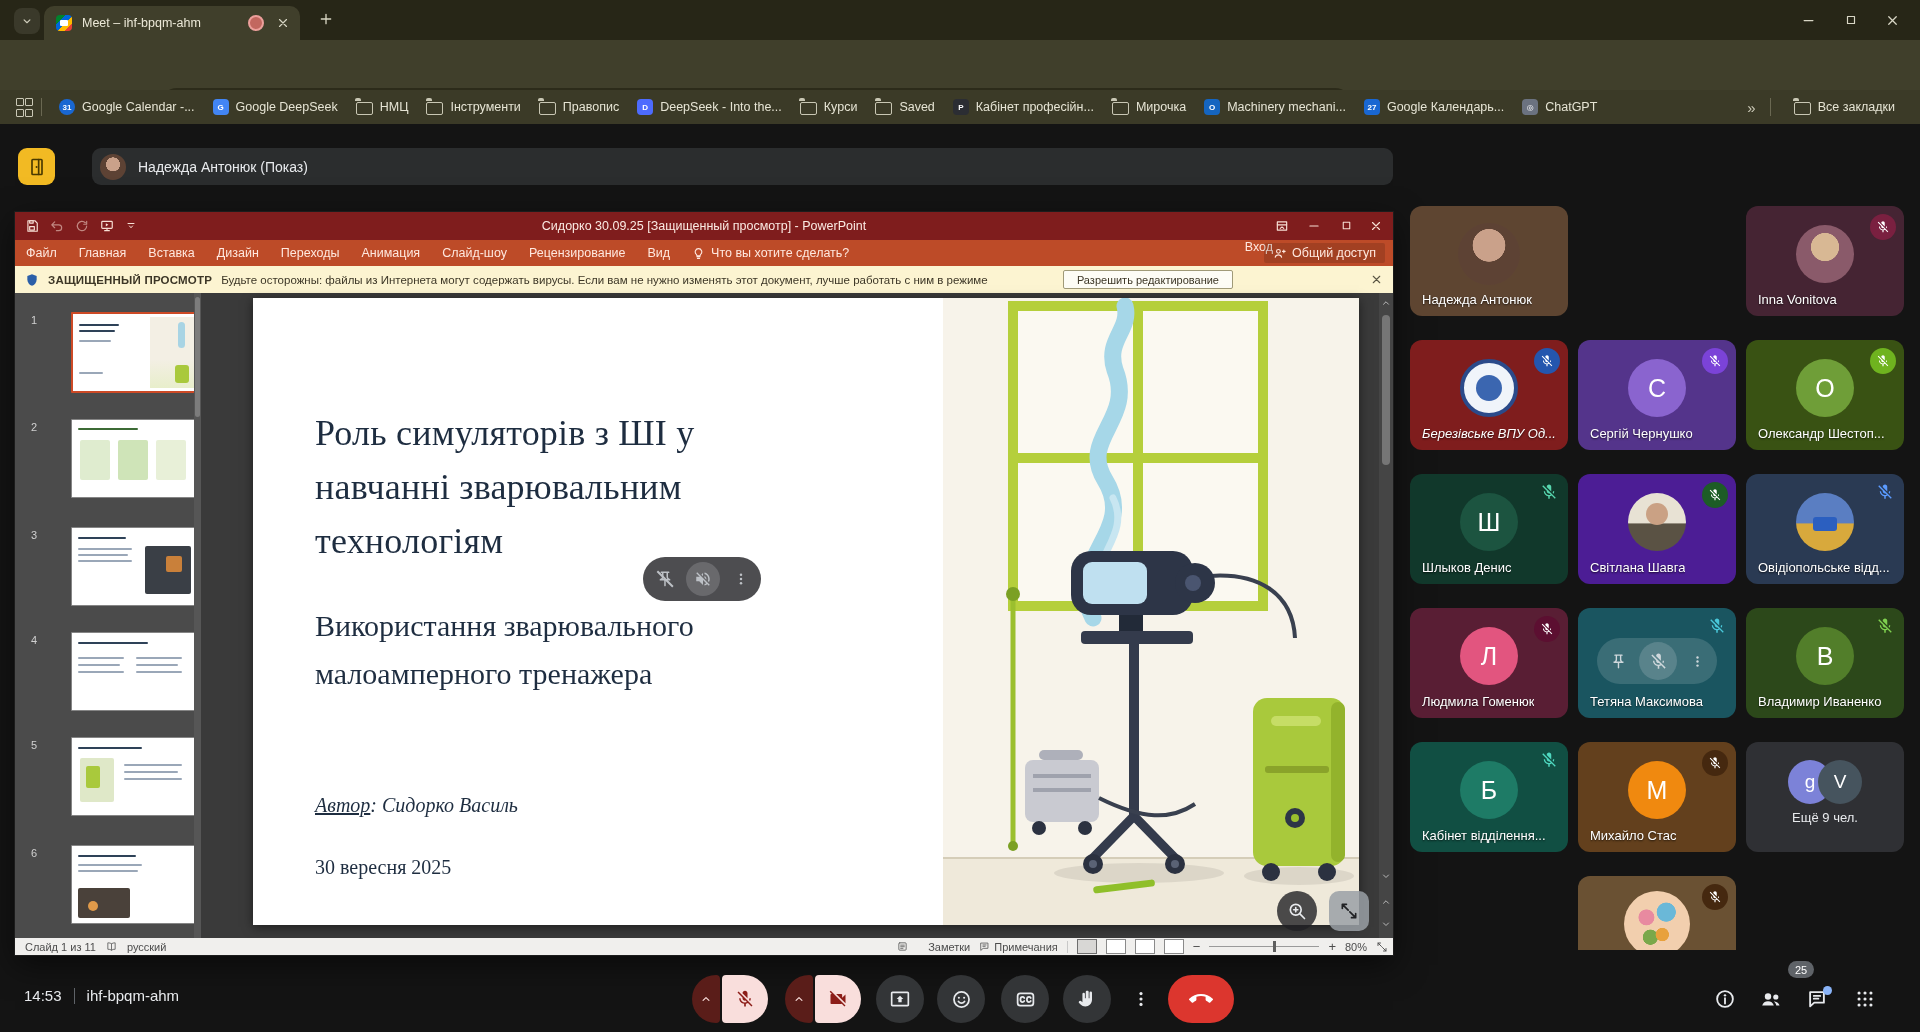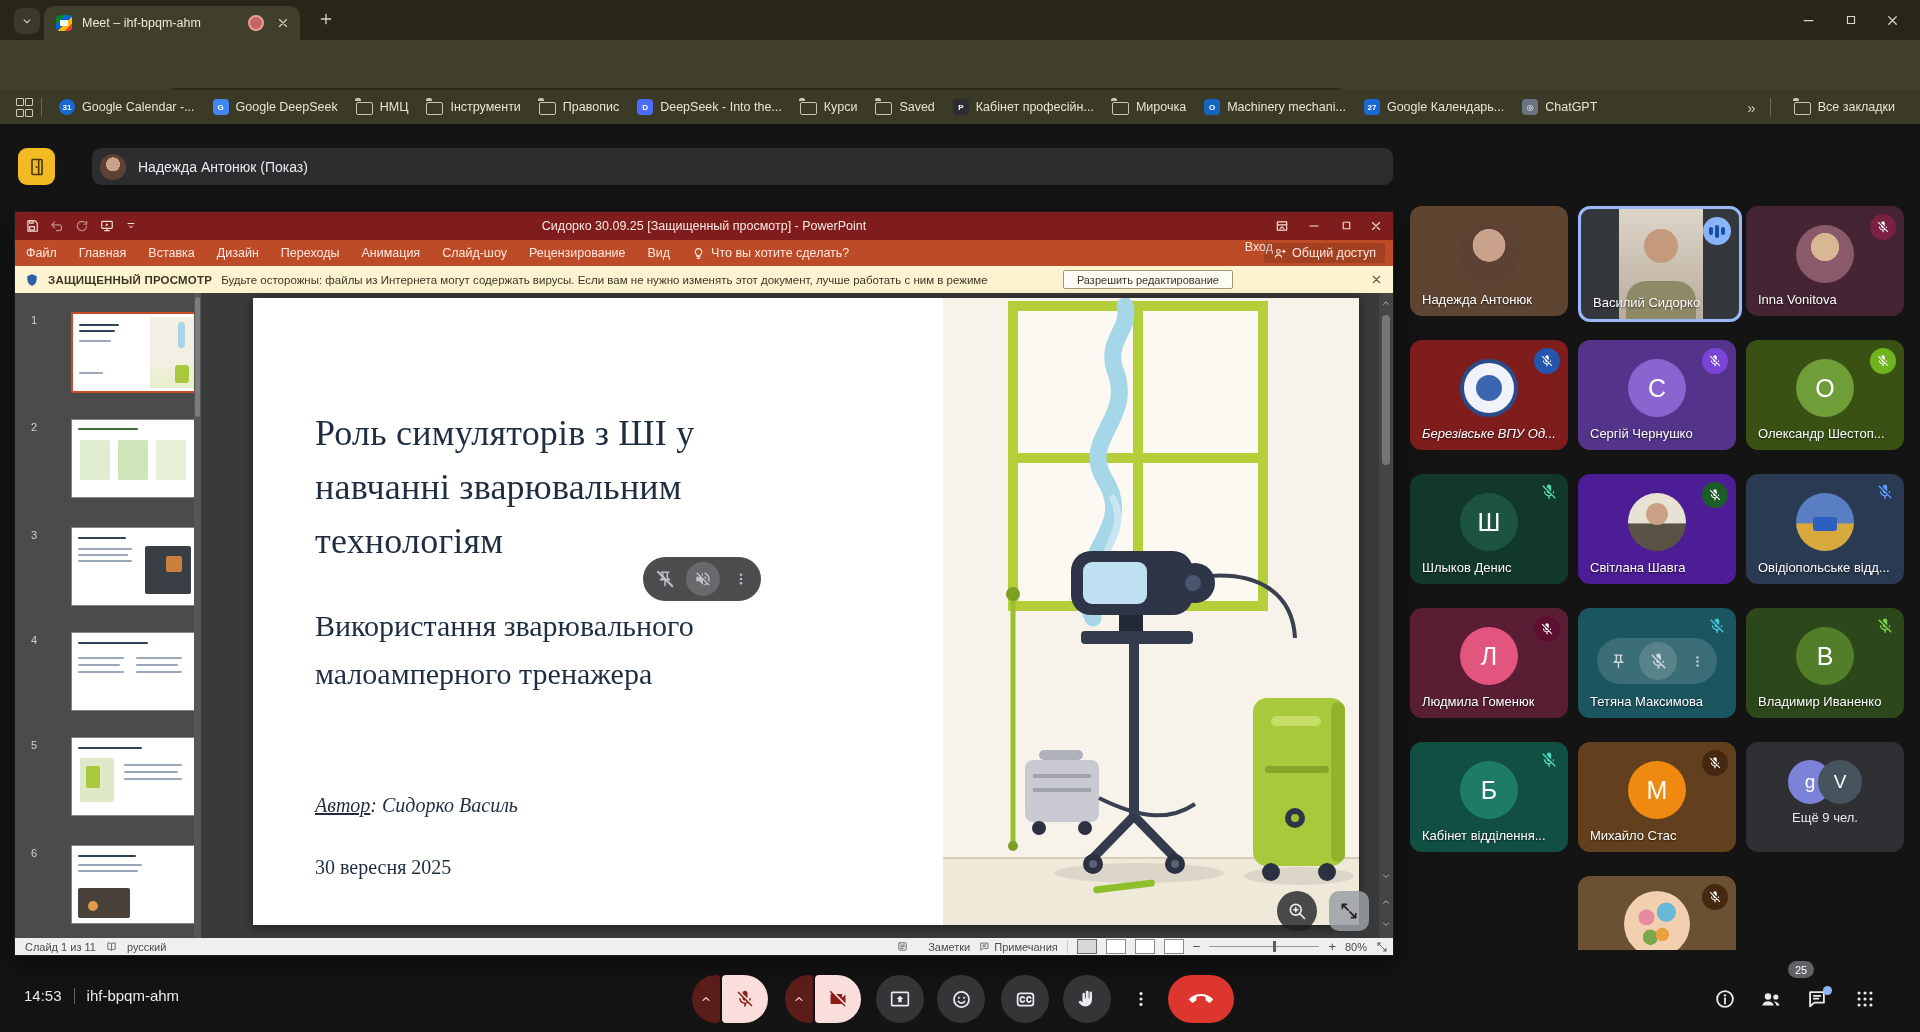--- a/index.html
+++ b/index.html
@@ -836,32 +836,20 @@
       <svg width="20" height="20">
         <use href="#i-expand"></use>
       </svg>
     </button>
 
   <div class="tiles">
     <div class="tile" style="left: 0px; top: 0px; background: rgb(94, 69, 49);">
       <span class="avc" style="width:62px;height:62px;background:radial-gradient(circle at 50% 36%,#caa18a 0 32%,#5d4234 33%)"></span>
       <span class="tname">Надежда Антонюк</span>
     </div>
-    <div class="tile" style="left: 168px; top: 0px; border: 3px solid rgb(154, 183, 247); background: rgb(52, 56, 61);">
-      <span class="vstrip">
-          <span class="vhead"></span>
-          <span class="vbody"></span>
-        </span>
-      <span class="speakbadge">
-          <i style="height:8px"></i>
-          <i style="height:13px"></i>
-          <i style="height:8px"></i>
-        </span>
-      <span class="tname">Василий Сидорко</span>
-    </div>
     <div class="tile" style="left: 336px; top: 0px; background: rgb(69, 36, 51);">
       <span class="avc" style="background:radial-gradient(circle at 50% 38%,#d8b894 0 30%,#8a5a6a 31%)"></span>
       <span class="micb" style="background: rgb(122, 32, 64);">
           <svg width="14" height="14">
             <use href="#i-micoff"></use>
           </svg>
         </span>
       <span class="tname">Inna Vonitova</span>
     </div>
 

